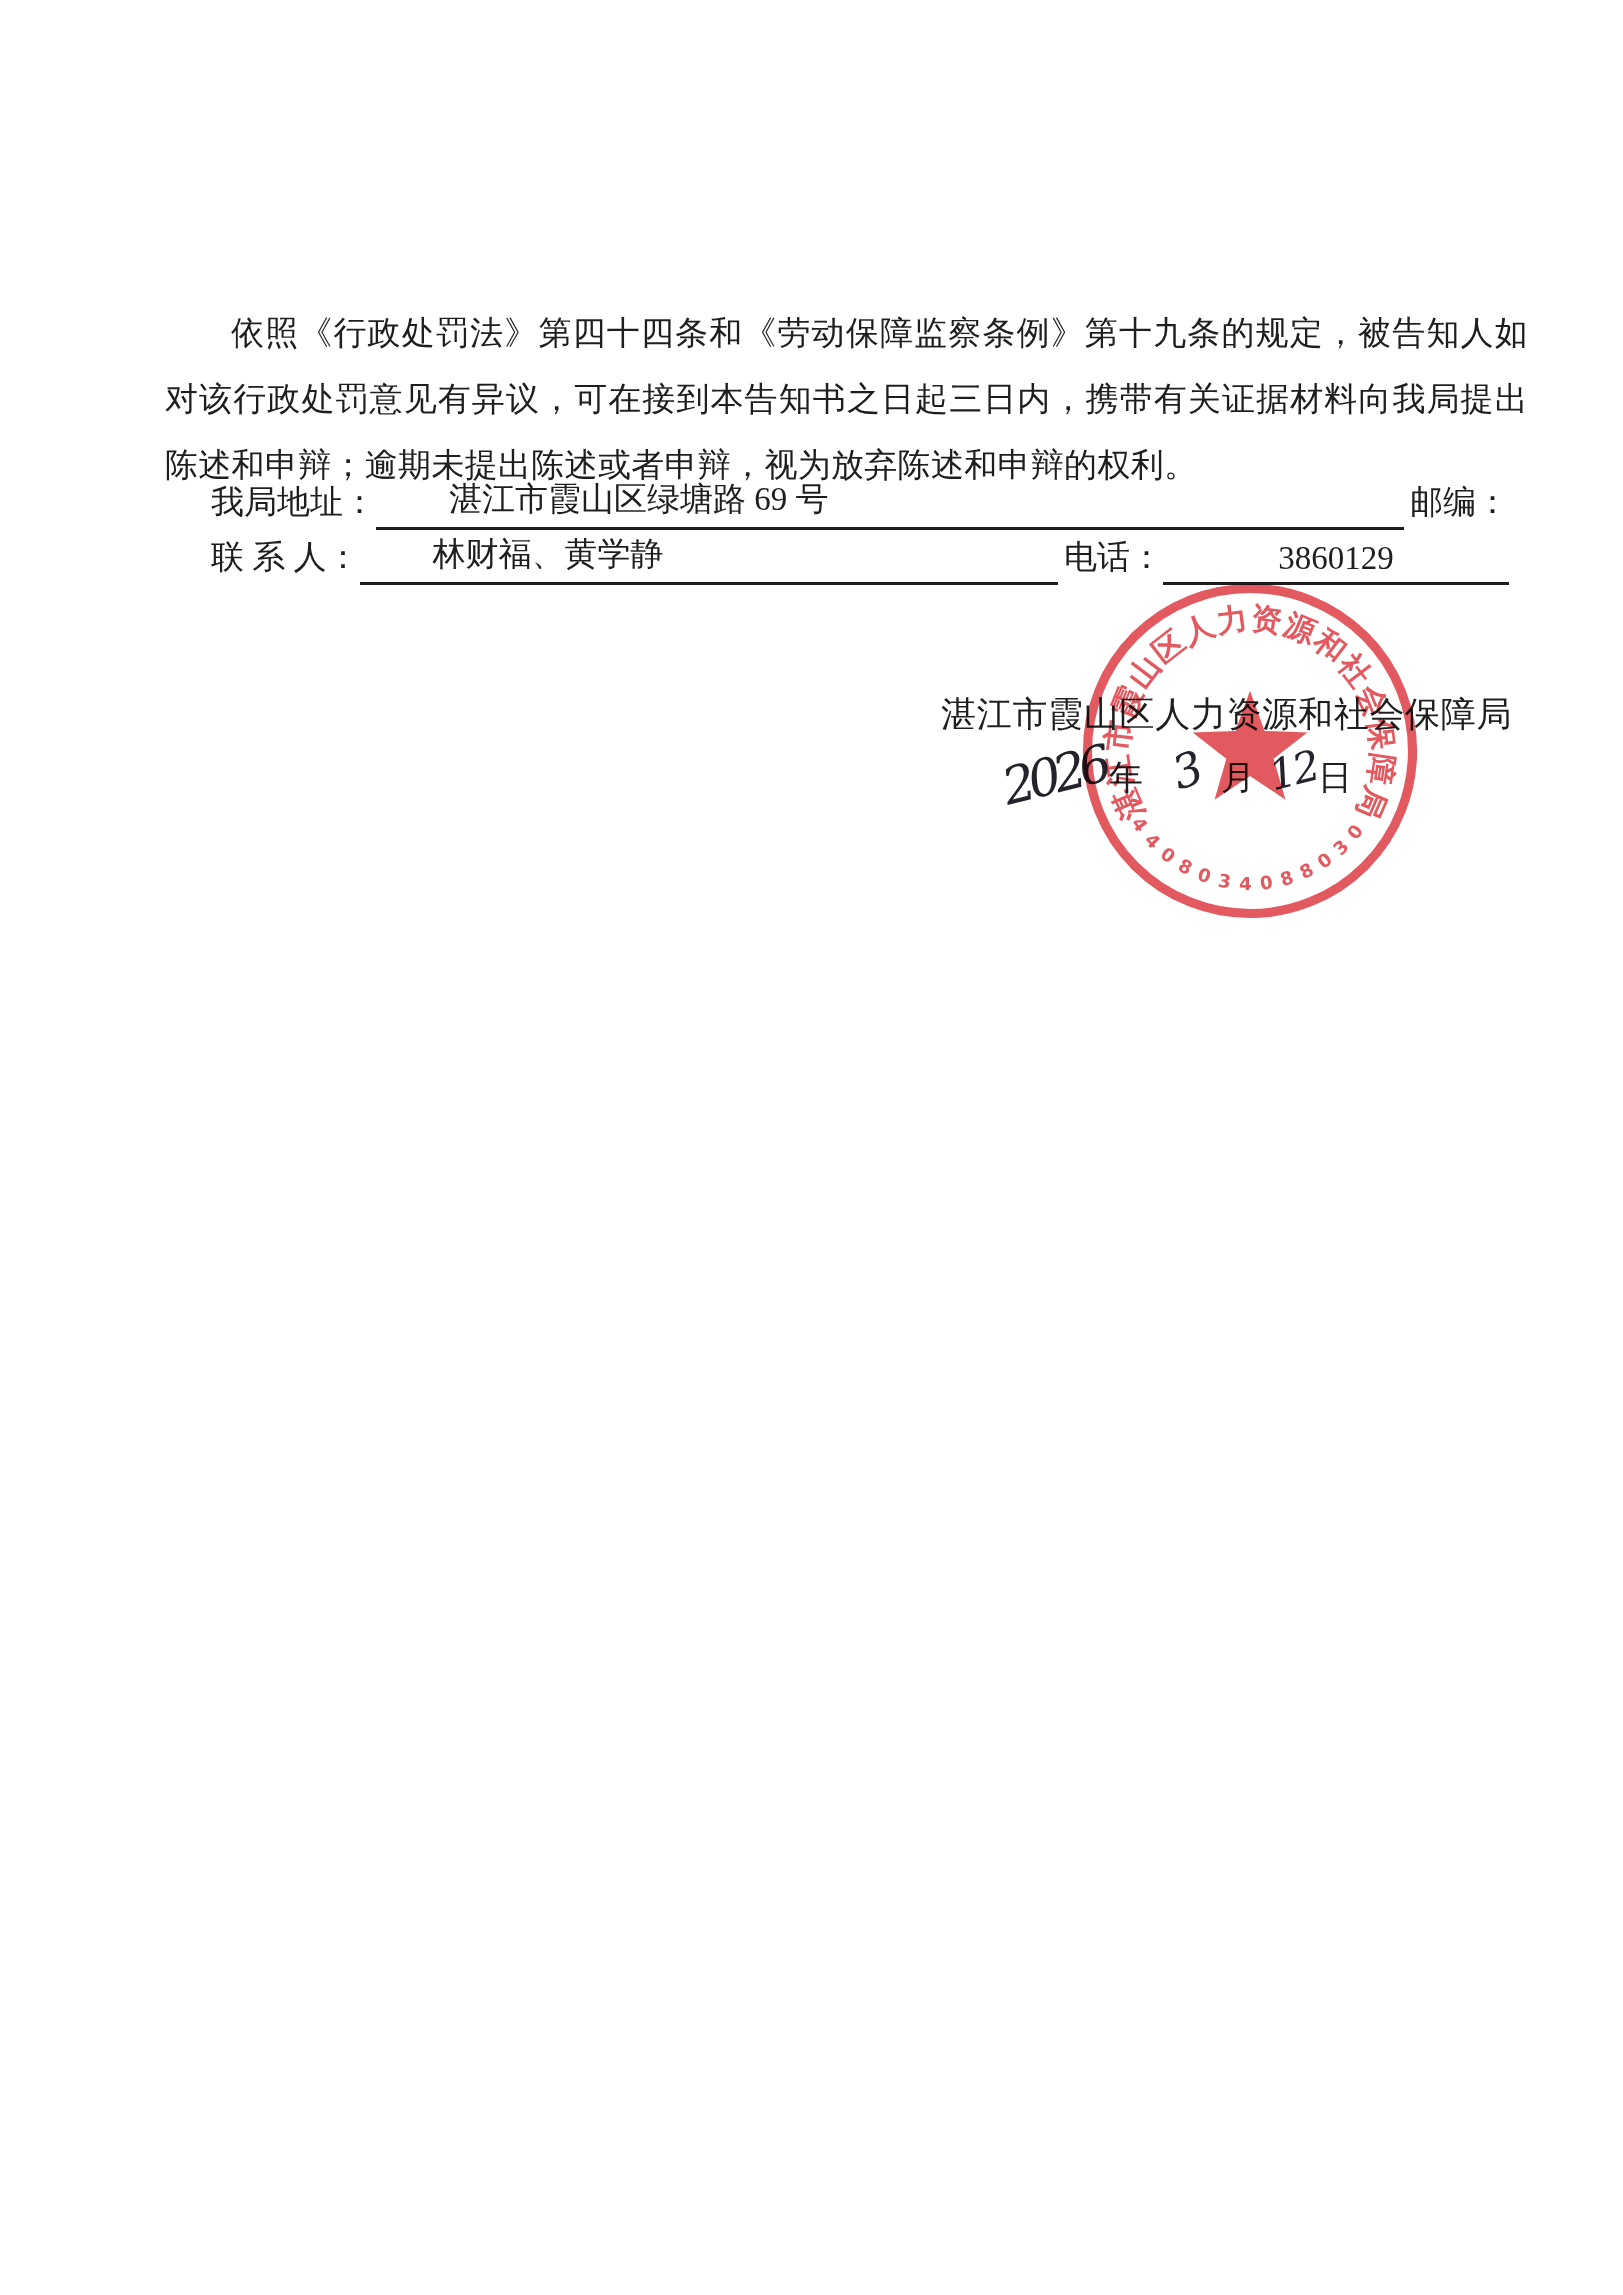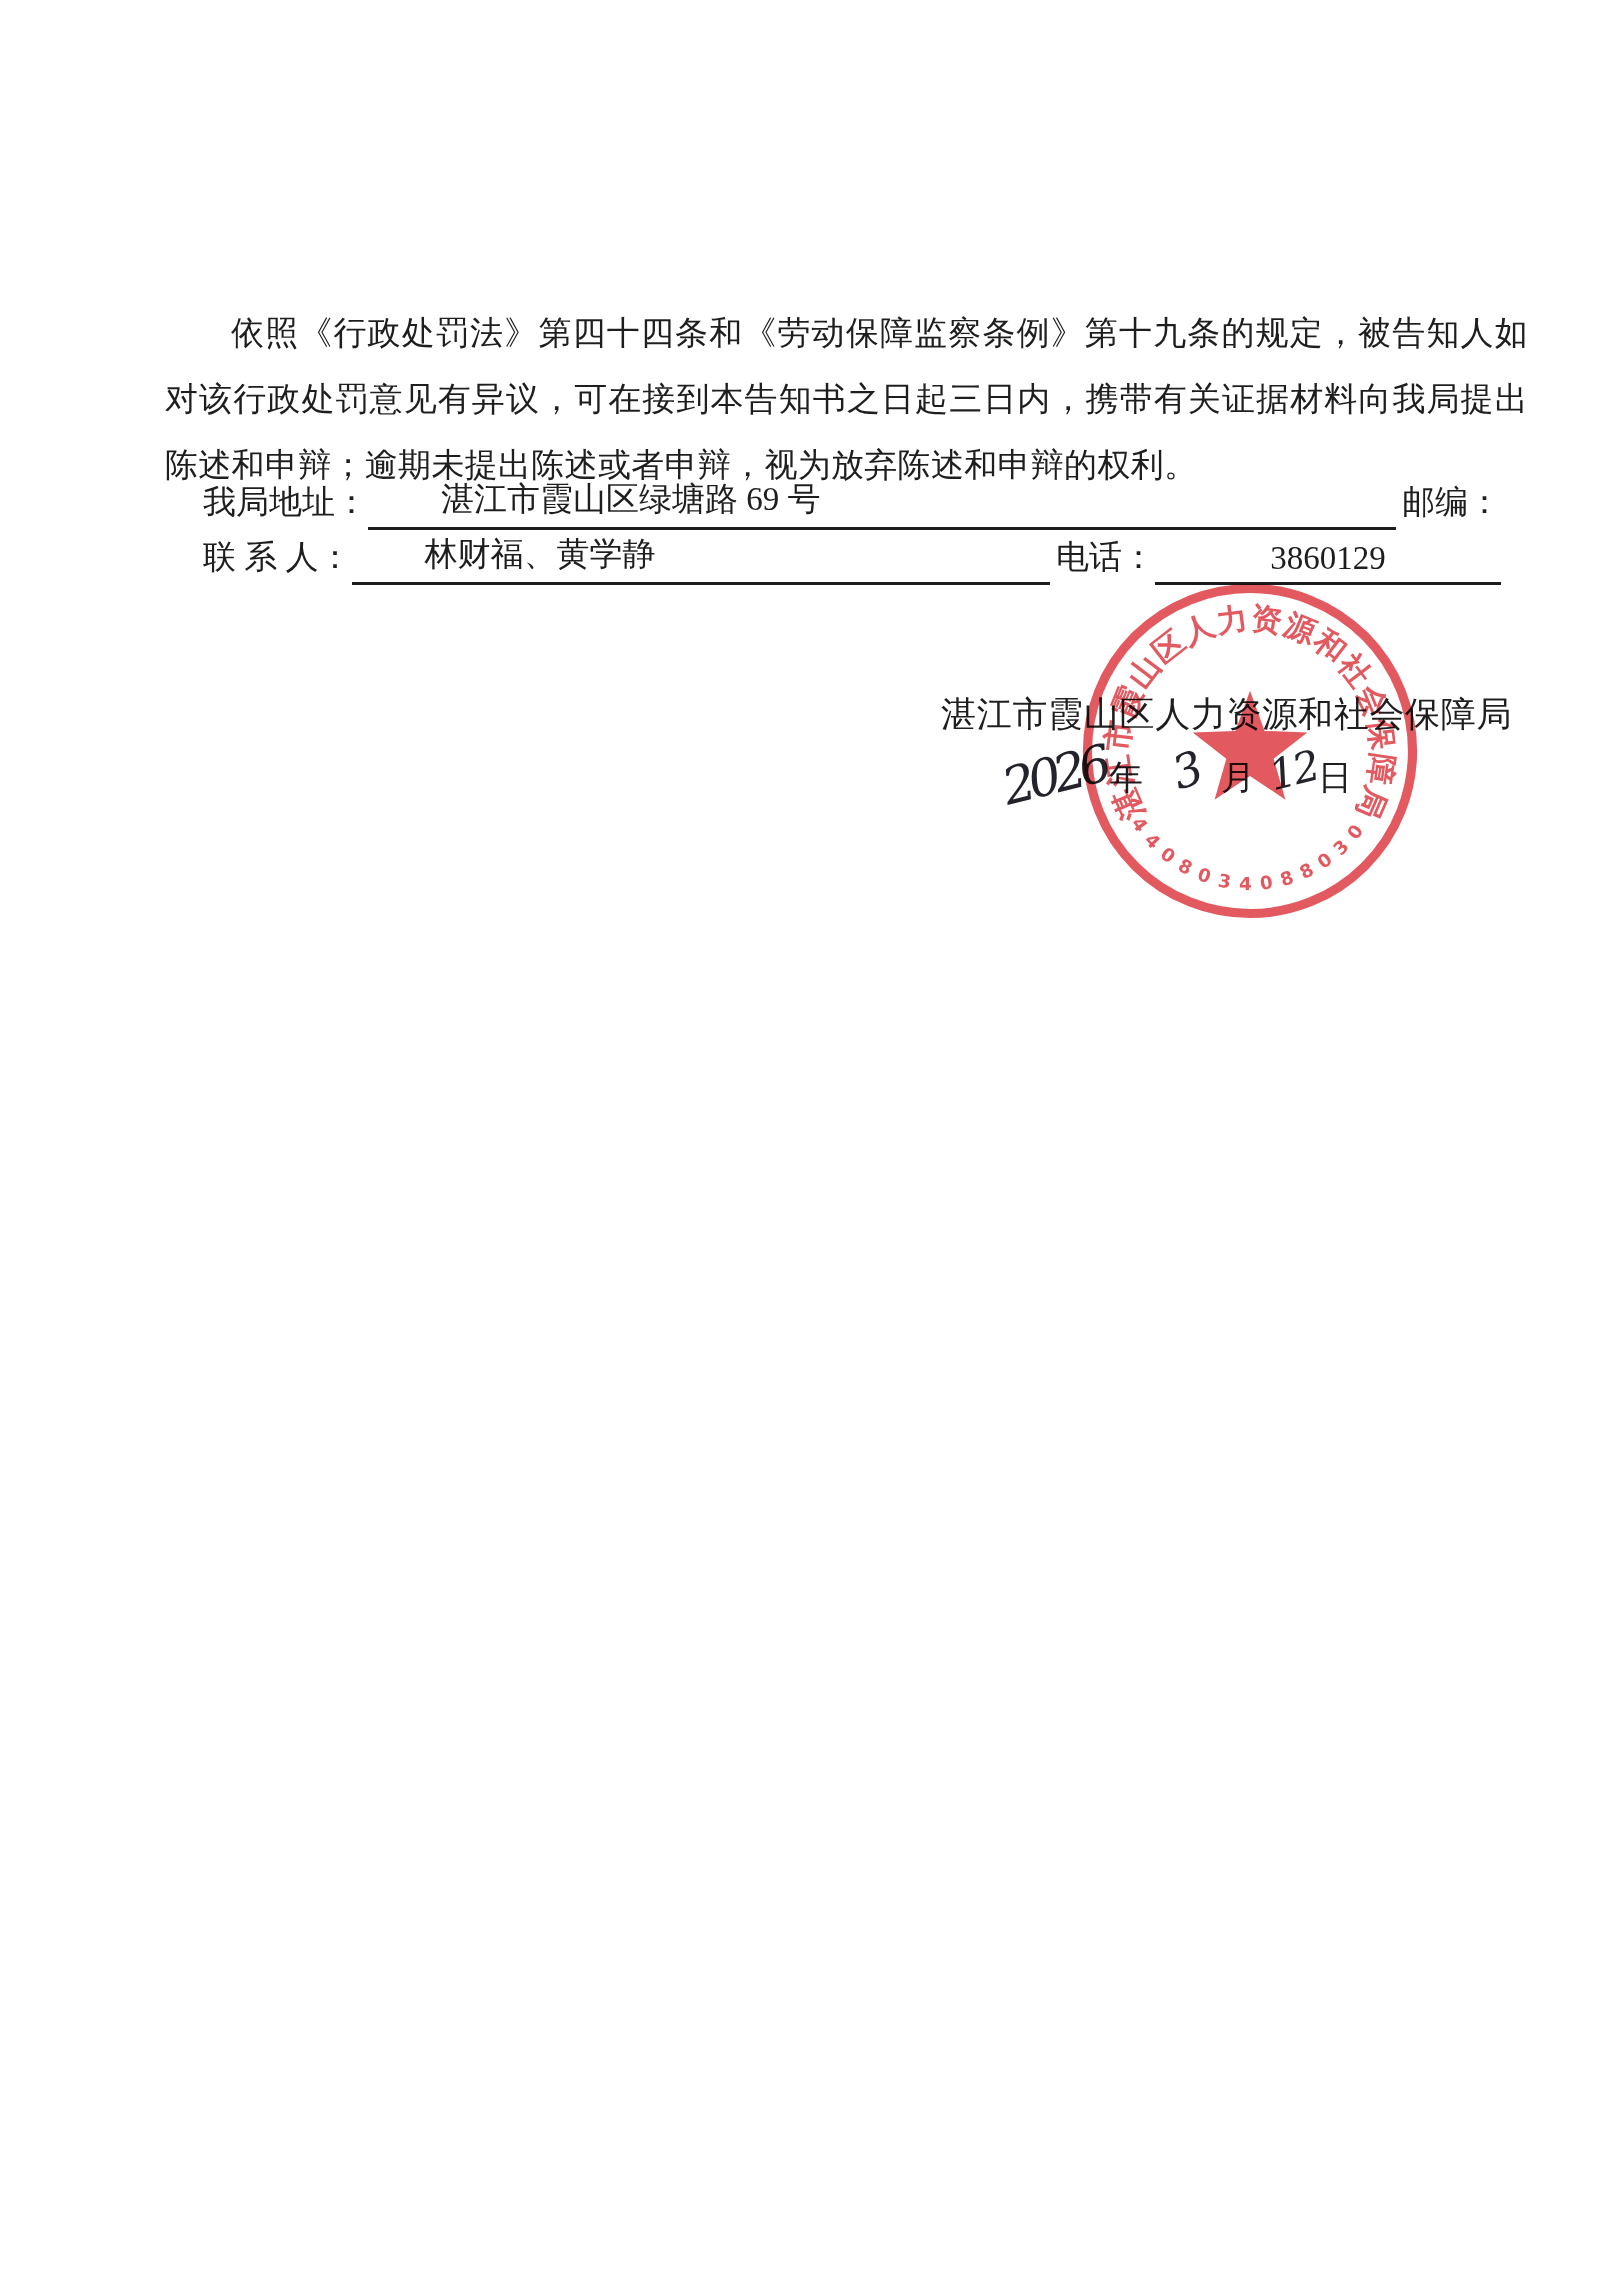--- a/index.html
+++ b/index.html
@@ -6,21 +6,21 @@
   body{
     width:1623px;height:2295px;background:#ffffff;position:relative;overflow:hidden;
     font-family:"Liberation Serif","DejaVu Serif",serif;color:#1e1e1e;
   }
   .para{
     position:absolute;left:148px;top:283px;width:1363px;margin:17px;
     font-size:33px;line-height:66px;text-indent:2em;text-align:justify;
     letter-spacing:0.3px;
   }
   .row{
-    position:absolute;left:138px;width:1363px;display:flex;align-items:flex-end;
+    position:absolute;left:146px;width:1363px;display:flex;align-items:flex-end;
     font-size:33px;
     justify-content:flex-end;
   }
   .row1{top:480px}
   .row2{top:535px}
   .indent{width:65px;flex:0 0 auto}
   .lbl{white-space:nowrap;padding-bottom:5.2px;flex:0 0 auto}
   .field{
     border-bottom:3.3px solid #1d1d1d;height:46px;display:flex;align-items:flex-end;
     box-sizing:border-box;padding-bottom:5px;

